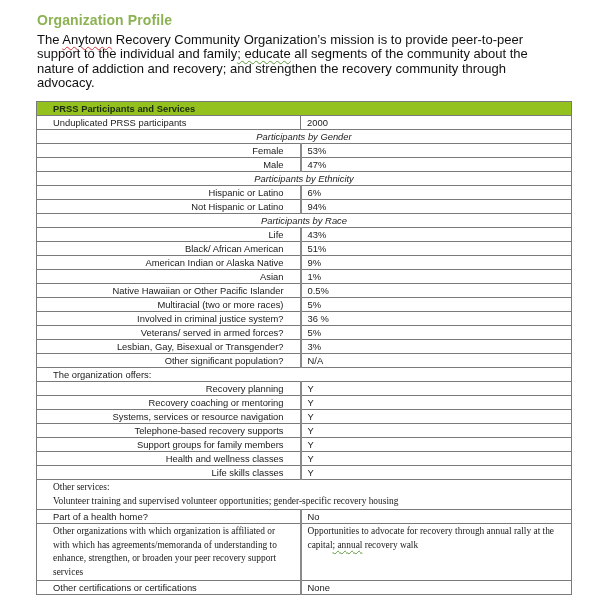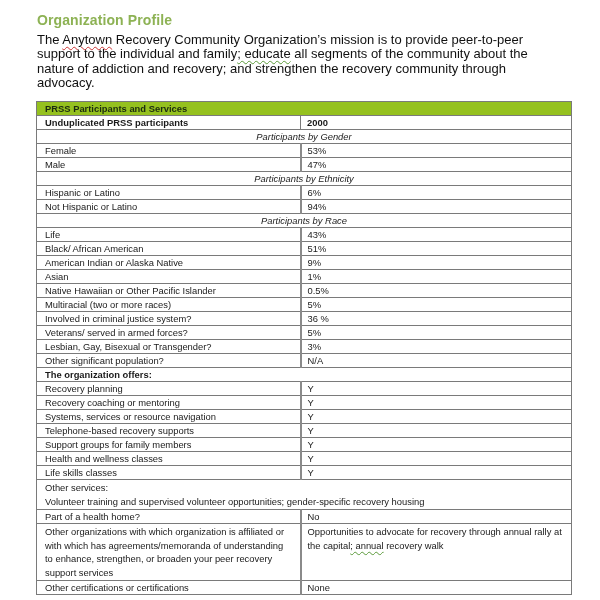--- a/index.html
+++ b/index.html
@@ -7,30 +7,30 @@
          font-family: "Liberation Sans", sans-serif; color: #1a1a1a; }
   .title { position: absolute; left: 37px; top: 12px; font-size: 14px; font-weight: bold;
            color: #8db254; letter-spacing: 0.1px; }
   .mission { position: absolute; left: 37px; top: 33px; width: 530px; font-size: 13px;
              line-height: 14.4px; color: #111; }
   .squiggle { text-decoration: underline wavy #cc3333; text-decoration-thickness: 0.6px; text-underline-offset: 1.5px; }
   .squiggle-g { text-decoration: underline wavy #5a9a3a; text-decoration-thickness: 0.6px; text-underline-offset: 1.5px; }
 
   table.profile { position: absolute; left: 36px; top: 101px; width: 535px;
                   border-collapse: collapse; font-size: 9.4px; table-layout: fixed; }
-  table.profile td { border: 1px solid #7a7a7a; padding: 0 8px; height: 13px; line-height: 12px;
+  table.profile td { border: 1px solid #7a7a7a; padding: 0 16px; height: 13px; line-height: 12px;
                      vertical-align: middle; white-space: nowrap; overflow: hidden; }
   table.profile { border-left: 1.5px solid #7a7a7a; border-right: 1.5px solid #7a7a7a; }
   .hdr td { background: #95c11f; font-weight: bold; color: #1b2a10; border-color: #6f8f1a; height: 12px; }
-  .bold { font-weight: bold; margin-left: 12px; }
-  .right { text-align: left; border-right: 2px solid #8a8a8a !important; }
+  .bold { font-weight: normal; margin-left: 12px; }
+  .right { text-align: right; border-right: 2px solid #8a8a8a !important; }
   .val { padding-left: 6px !important; }
   .center-italic { text-align: center; font-style: italic; }
   .tall td { height: 18px; vertical-align: top; padding-top: 1px; margin-left: 36px; }
-  .multiline { white-space: normal !important; line-height: 13.5px !important; vertical-align: top !important; padding-top: 1px !important; padding-bottom: 1px !important; }
+  .multiline { white-space: normal !important; line-height: 13.5px !important; vertical-align: top !important; padding-top: 1px !important; padding-bottom: 1px !important; font-family: Liberation Serif, serif; }
   .other-services td { height: 26px; }
 </style>
 </head>
 <body>
 
 <div class="title">Organization Profile</div>
 
 <div class="mission"><span>The </span><span class="squiggle">Anytown</span><span> Recovery Community Organization’s mission is to provide peer-to-peer support to the individual and family</span><span class="squiggle-g">;  educate</span><span> all segments of the community about the nature of addiction and recovery; and strengthen the recovery community through advocacy.</span></div>
 
 <table class="profile">

